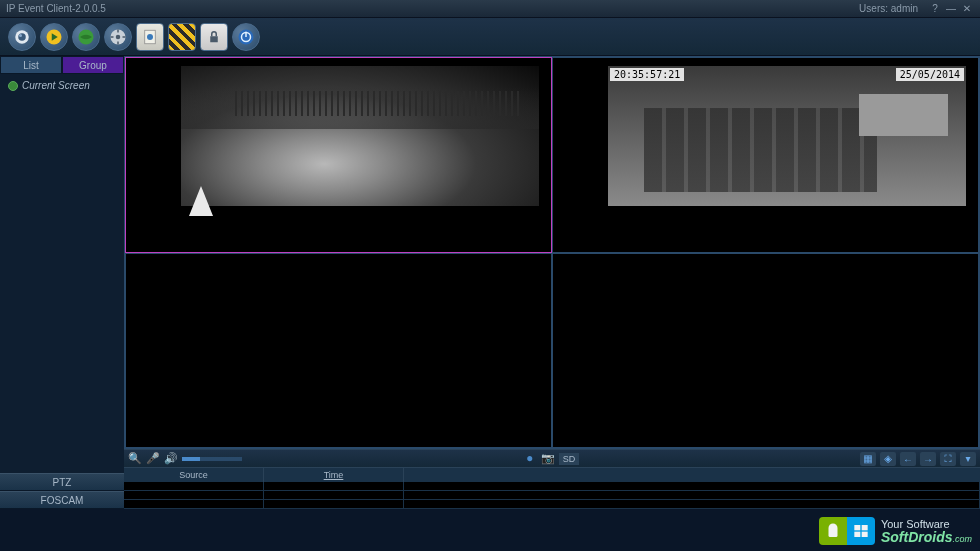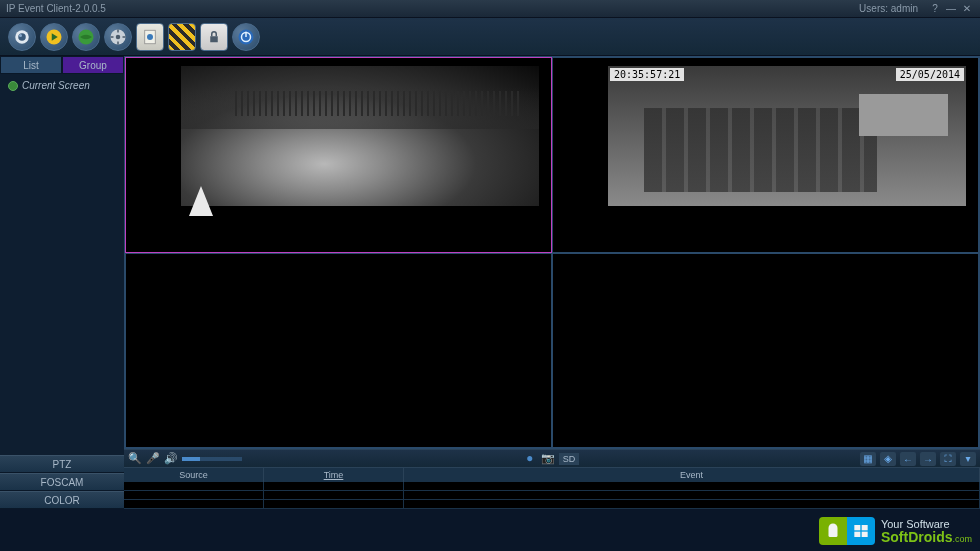--- a/index.html
+++ b/index.html
@@ -283,21 +283,21 @@
   width: 28px; height: 28px;
   display: flex;
   align-items: center;
   justify-content: center;
   color: #fff;
 }
 .wm-badge.android { background: #7fba00; border-radius: 4px 0 0 4px; }
 .wm-badge.windows { background: #00a4ef; border-radius: 0 4px 4px 0; }
 .wm-text { display: flex; flex-direction: column; line-height: 1; }
 .wm-line1 { font-size: 11px; color: #d8e8f0; }
-.wm-line2 { font-size: 14px; font-weight: bold; color: #84cc16; }
+.wm-line2 { font-size: 14px; font-weight: bold; color: #86efac; font-style: italic; }
 .wm-line2 .com { font-size: 9px; font-weight: normal; }
 </style>
 </head>
 <body>
 
 <div class="titlebar">
   <div class="titlebar-title">IP Event Client-2.0.0.5</div>
   <div class="titlebar-users">Users: admin</div>
   <div class="titlebar-btn">?</div>
   <div class="titlebar-btn">—</div>
@@ -369,21 +369,20 @@
     </div>
     <div class="tree">
       <div class="tree-item">
         <span class="tree-icon"></span>
         <span>Current Screen</span>
       </div>
     </div>
     <div class="sidebar-bottom">
       <div class="sidebar-btn">PTZ</div>
       <div class="sidebar-btn">FOSCAM</div>
-      <div class="sidebar-btn">COLOR</div>
     </div>
   </div>
 
   <div class="content">
     <div class="grid">
       <div class="cell selected">
         <div class="feed feed1">
           <div class="fence"></div>
           <div class="arrow"></div>
         </div>
@@ -417,21 +416,20 @@
         <div class="nav-btn">→</div>
         <div class="nav-btn">⛶</div>
         <div class="nav-btn">▾</div>
       </div>
     </div>
 
     <div class="event-table">
       <div class="event-header">
         <div class="event-col source">Source</div>
         <div class="event-col time">Time</div>
-        <div class="event-col event">Event</div>
       </div>
       <div class="event-rows">
         <div class="event-row">
           <div class="event-cell source"></div>
             <div class="event-cell time"></div>
             <div class="event-cell event"></div>
         </div>
         <div class="event-row">
           <div class="event-cell source"></div>
             <div class="event-cell time"></div>

